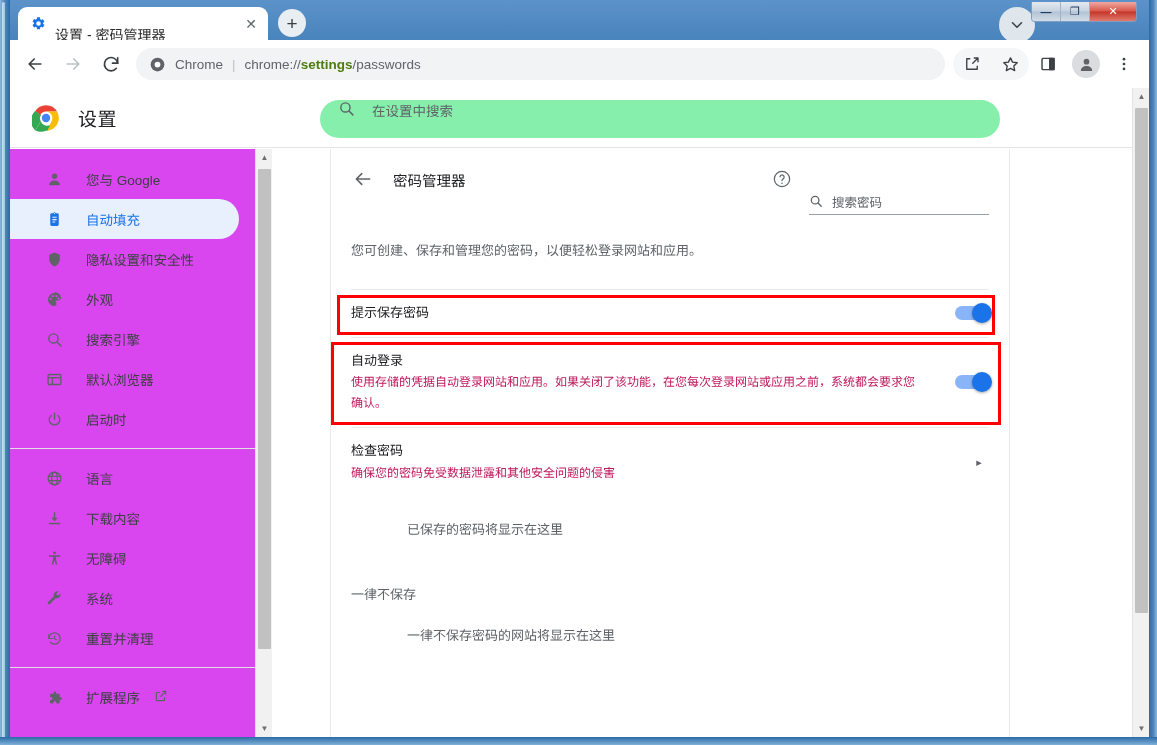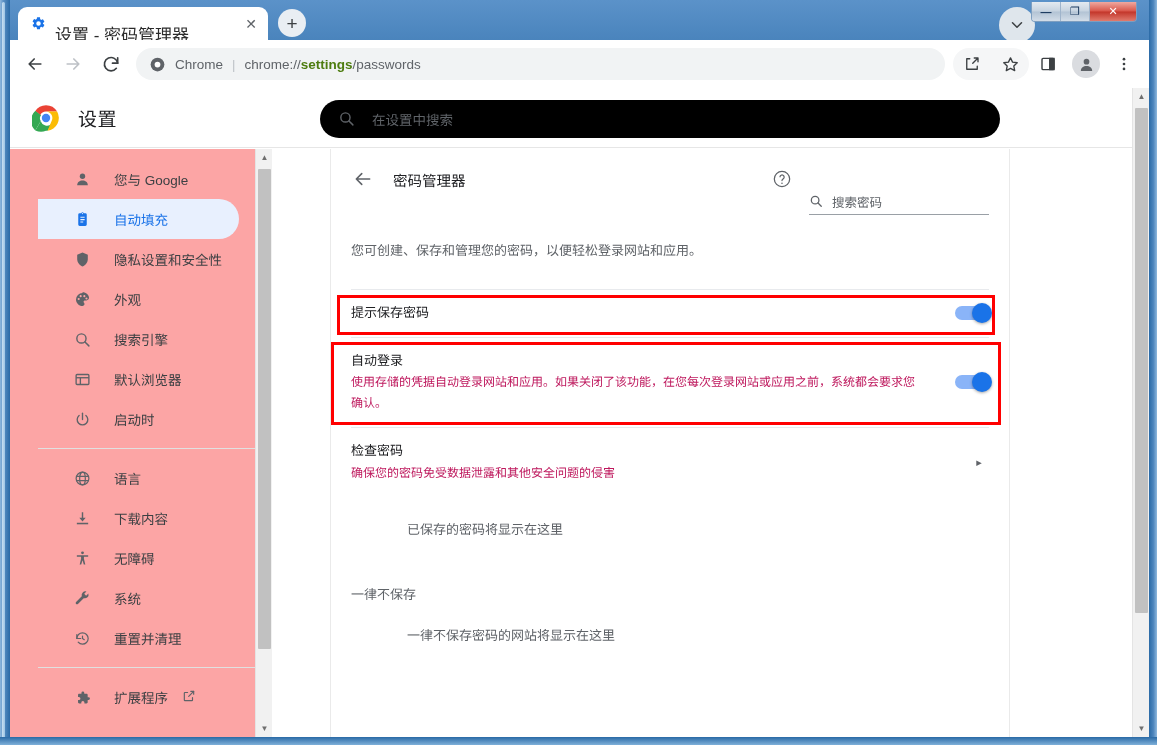--- a/index.html
+++ b/index.html
@@ -47,21 +47,21 @@
     border-radius: 9px 9px 0 0;
     display: flex; align-items: center;
     padding: 0 8px 0 12px;
   }
   .tab-favicon {
     width: 16px; height: 16px; flex: 0 0 16px;
     display:flex; align-items:center; justify-content:center;
     margin-right: 9px;
   }
   .tab-title {
-    flex: 1; font-size: 17px; color: #2b2b2b;
+    flex: 1; font-size: 14px; color: #2b2b2b;
     white-space: nowrap; overflow: hidden; text-overflow: ellipsis; margin-top: 20px;
   }
   .tab-close {
     width: 18px; height: 18px; flex: 0 0 18px;
     display:flex; align-items:center; justify-content:center;
     color: #5f6368; font-size: 14px; line-height: 1;
     border-radius: 50%;
   }
   .newtab {
     position: absolute; left: 268px; top: 9px;
@@ -149,34 +149,33 @@
     display: flex; align-items: center;
     border-bottom: 1px solid #e6e6e6;
   }
   .chrome-logo { margin-left: 22px; width: 28px; height: 28px; flex:0 0 28px;}
   .settings-title {
     margin-left: 18px; font-size: 19px; color: #202124; letter-spacing: .5px;
   }
   .settings-search {
     position: absolute; left: 310px; top: 12px;
     width: 680px; height: 38px;
-    background: #000000; border-radius: 19px;
-    display: flex; align-items: center; padding: 0 18px;
+    background: #86efac; border-radius: 19px;
+    display: flex; padding: 0 18px;
   }
   .settings-search .s-ico { width:18px; height:18px; margin-right:16px; flex:0 0 18px; color:#5f6368;}
   .settings-search .s-ph { font-size: 13.5px; color: #5f6368; }
 
   
   .nav {
     position: absolute; left: 0; top: 61px;
     width: 245px; height: 588px;
-    background: #fca5a5;
+    background: #d946ef;
     overflow: hidden;
     padding-top: 10px;
-    padding-left: 28px;
   }
   .nav-item {
     height: 40px; display: flex; align-items: center;
     padding-left: 34px; margin: 0 16px 0 0;
     border-radius: 0 20px 20px 0;
     color: #3c4043; font-size: 13.5px;
   }
   .nav-item .n-ico {
     width: 20px; height: 20px; flex: 0 0 20px;
     margin-right: 22px; display:flex; align-items:center; justify-content:center;

